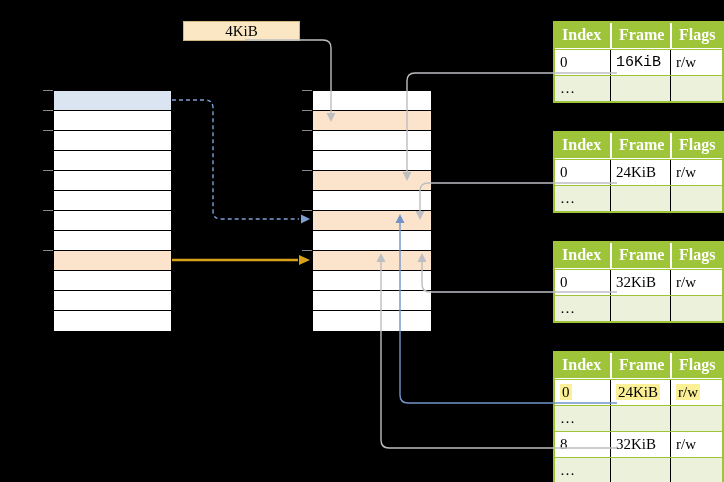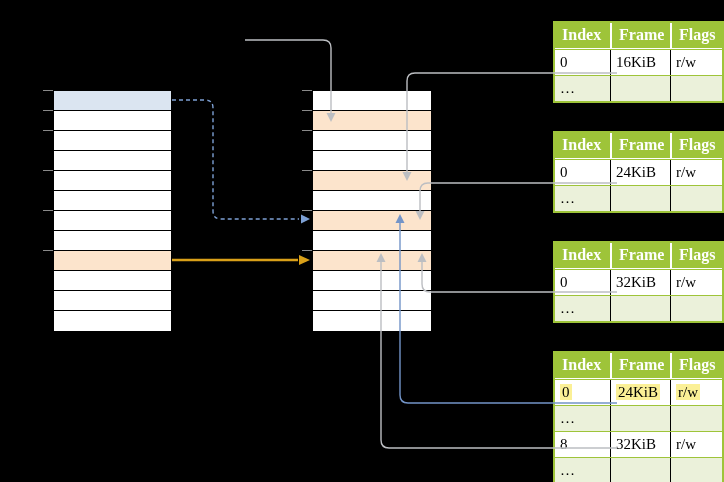--- a/index.html
+++ b/index.html
@@ -38,20 +38,21 @@
   }
   .pt-cell:first-child{border-left:none;}
   .hl{background:var(--highlight_yellow);padding:0 2px;}
   
   #connectors{position:absolute;left:0;top:0;pointer-events:none;}
 </style>
 </head>
 <body>
 
 <div id="canvas">
+  <div class="psbox" id="page-size-box" style="left:183px;top:21px;width:117px;height:20px;">4KiB</div>
   <div id="memcols">
       <div class="memcol" style="left: 53px; top: 90px; width: 119px; height: 240px;">
         <div class="memrow blue" style="height: 20px;"></div>
         <div class="memrow white" style="height: 20px;"></div>
         <div class="memrow white" style="height: 20px;"></div>
         <div class="memrow white" style="height: 20px;"></div>
         <div class="memrow white" style="height: 20px;"></div>
         <div class="memrow white" style="height: 20px;"></div>
         <div class="memrow white" style="height: 20px;"></div>
         <div class="memrow white" style="height: 20px;"></div>
@@ -89,21 +90,21 @@
     </div>
   <div id="ptables">
       <div class="ptable" style="left: 553px; top: 21px; width: 171px;">
         <div class="pt-header" style="height: 26px;">
           <div class="pt-hcell" style="width: 55px;">Index</div>
           <div class="pt-hcell" style="width: 60px;">Frame</div>
           <div class="pt-hcell" style="width: 52px;">Flags</div>
         </div>
         <div class="pt-row" style="height: 26px;">
           <div class="pt-cell" style="width: 55px;">0</div>
-          <div class="pt-cell" style="width: 60px;">16KiB</div>
+          <div class="pt-cell" style="width: 60px; font-family: Liberation Mono, monospace;">16KiB</div>
           <div class="pt-cell" style="width: 52px;">r/w</div>
         </div>
         <div class="pt-row shaded" style="height: 26px;">
           <div class="pt-cell" style="width: 55px;">…</div>
           <div class="pt-cell" style="width: 60px;"></div>
           <div class="pt-cell" style="width: 52px;"></div>
         </div>
       </div>
       <div class="ptable" style="left: 553px; top: 131px; width: 171px;">
         <div class="pt-header" style="height: 26px;">

